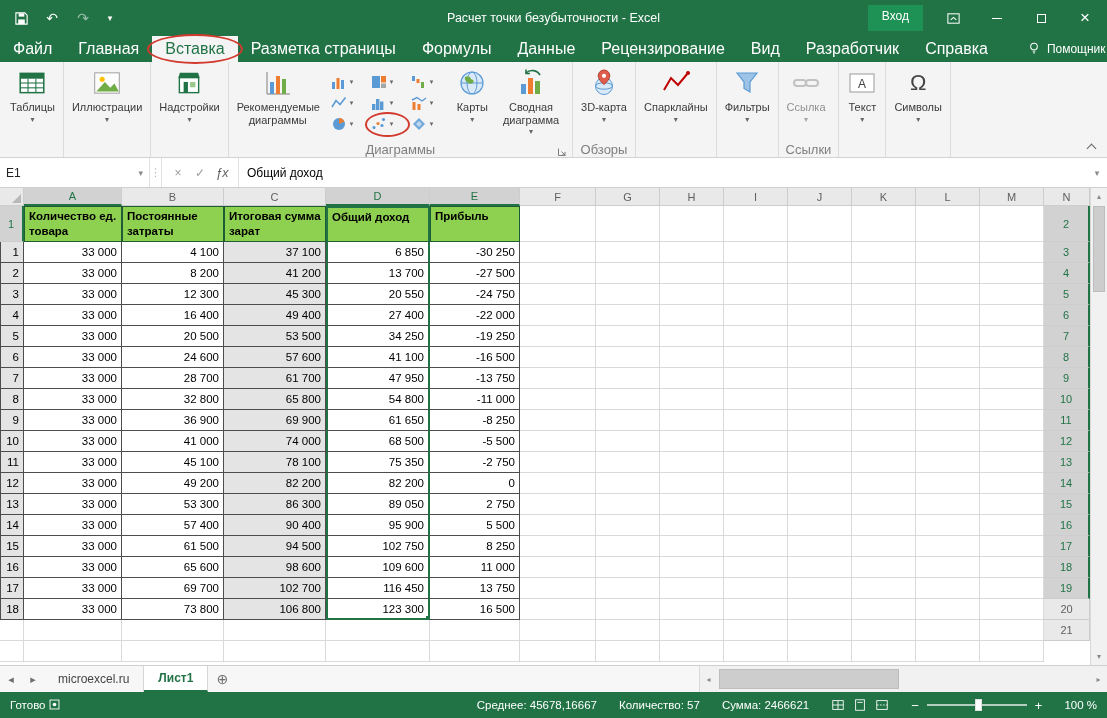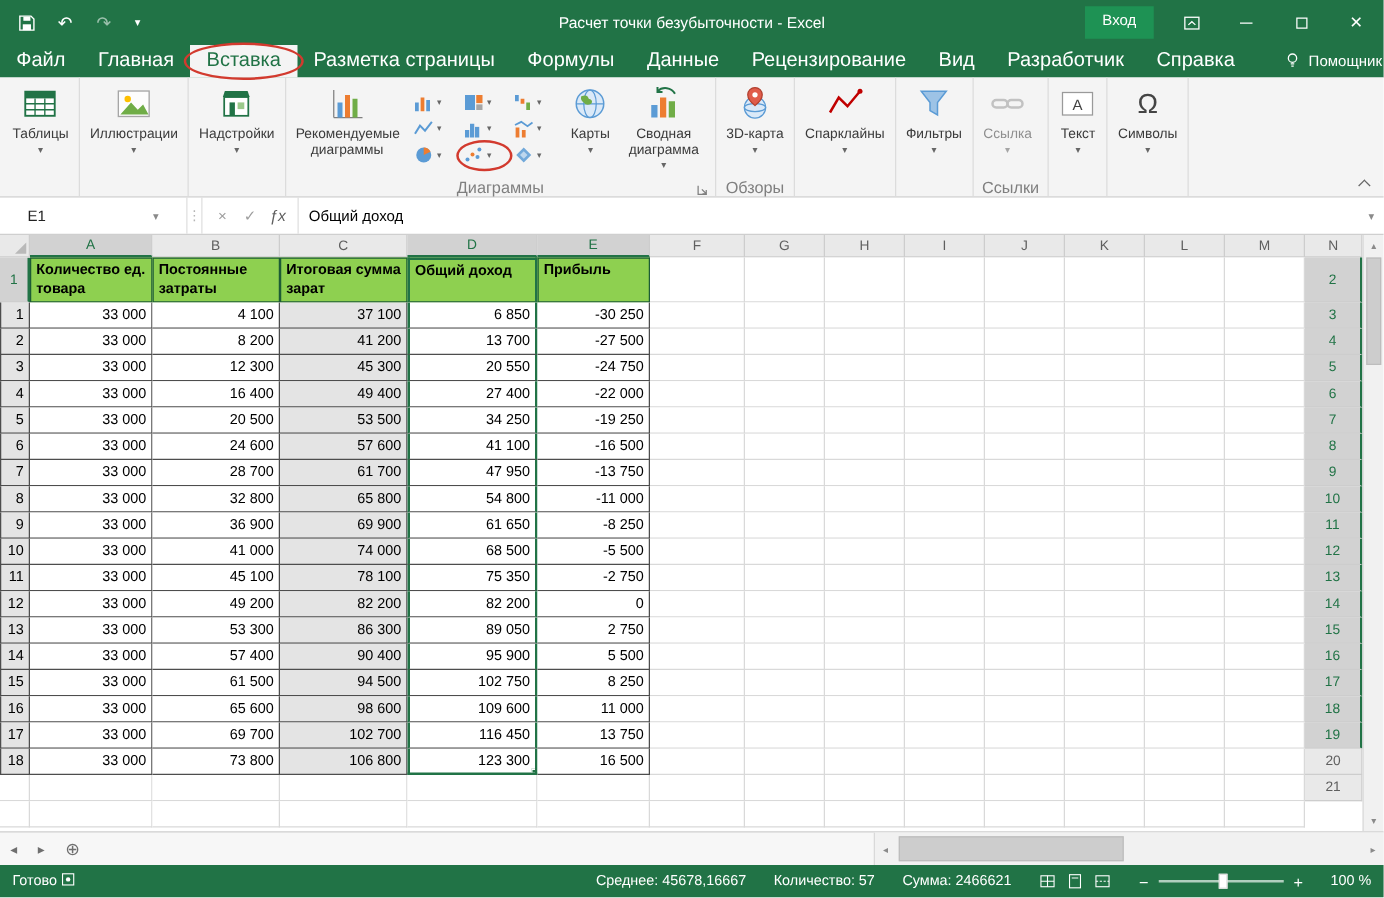--- a/index.html
+++ b/index.html
@@ -43,21 +43,21 @@
   .minibtn{position:relative;display:flex;align-items:center;gap:3px;padding:2px 3px;cursor:default}
   .minibtn svg{width:16px;height:16px;flex:none}
   .mchev{font-size:7px;color:#666}
   .annot-mini{position:absolute;left:-3px;right:-2px;top:-2px;bottom:-2px;border:2.5px solid var(--annotation);border-radius:50%;pointer-events:none;z-index:6}
   .launcher{position:absolute;right:2px;bottom:2px;width:10px;height:10px}
   .ribbon-collapse{position:absolute;right:10px;bottom:6px;width:9px;height:9px}
   .chevup{display:block;width:7px;height:7px;border-left:1.6px solid #666;border-top:1.6px solid #666;transform:rotate(45deg);margin-top:3px}
 
   
   .formulabar{height:30px;background:#fff;border-bottom:1px solid #cfcfcf;display:flex;align-items:stretch;font-size:12px;flex:none}
-  .namebox{width:150px;display:flex;align-items:center;padding:0 22px;border-right:1px solid #e0e0e0;color:#222}
+  .namebox{width:150px;display:flex;align-items:center;padding:0 6px;border-right:1px solid #e0e0e0;color:#222}
   .nb-chev{margin-left:auto;color:#8a8a8a;font-size:9px;padding-left:10px}
   .fb-handle{width:12px;display:flex;align-items:center;justify-content:center;color:#b5b5b5;font-size:11px;border-right:1px solid #e0e0e0}
   .fb-btns{display:flex;align-items:center;gap:4px;padding:0 7px;border-right:1px solid #e0e0e0}
   .fb-btn{width:18px;text-align:center;color:#9d9d9d;font-size:12px}
   .fb-btn.fx{color:#5f5f5f;font-style:italic;font-size:12.5px}
   .fb-value{flex:1;display:flex;align-items:center;padding:0 8px;color:#000}
   .fb-dd{width:20px;display:flex;align-items:center;justify-content:center;color:#8a8a8a;font-size:9px}
 
   
   .gridzone{flex:1;display:flex;background:#fff;overflow:hidden}
@@ -807,20 +807,24 @@
       <span class="vs-btn">▴</span>
       <div class="vs-thumb"></div>
       <div class="vs-track"></div>
       <span class="vs-btn">▾</span>
     </div>
   </div>
 
   <div class="sheetbar">
     <span class="snav">◂</span>
     <span class="snav">▸</span>
+    <div style="display:flex">
+        <div class="stab">microexcel.ru</div>
+        <div class="stab active">Лист1</div>
+      </div>
     <span class="addsheet">⊕</span>
     <div class="sheet-fill"></div>
     <div class="hscroll">
       <span class="hs-btn">◂</span>
       <div class="hs-track">
           <div class="hs-thumb"></div>
         </div>
       <span class="hs-btn">▸</span>
     </div>
   </div>

